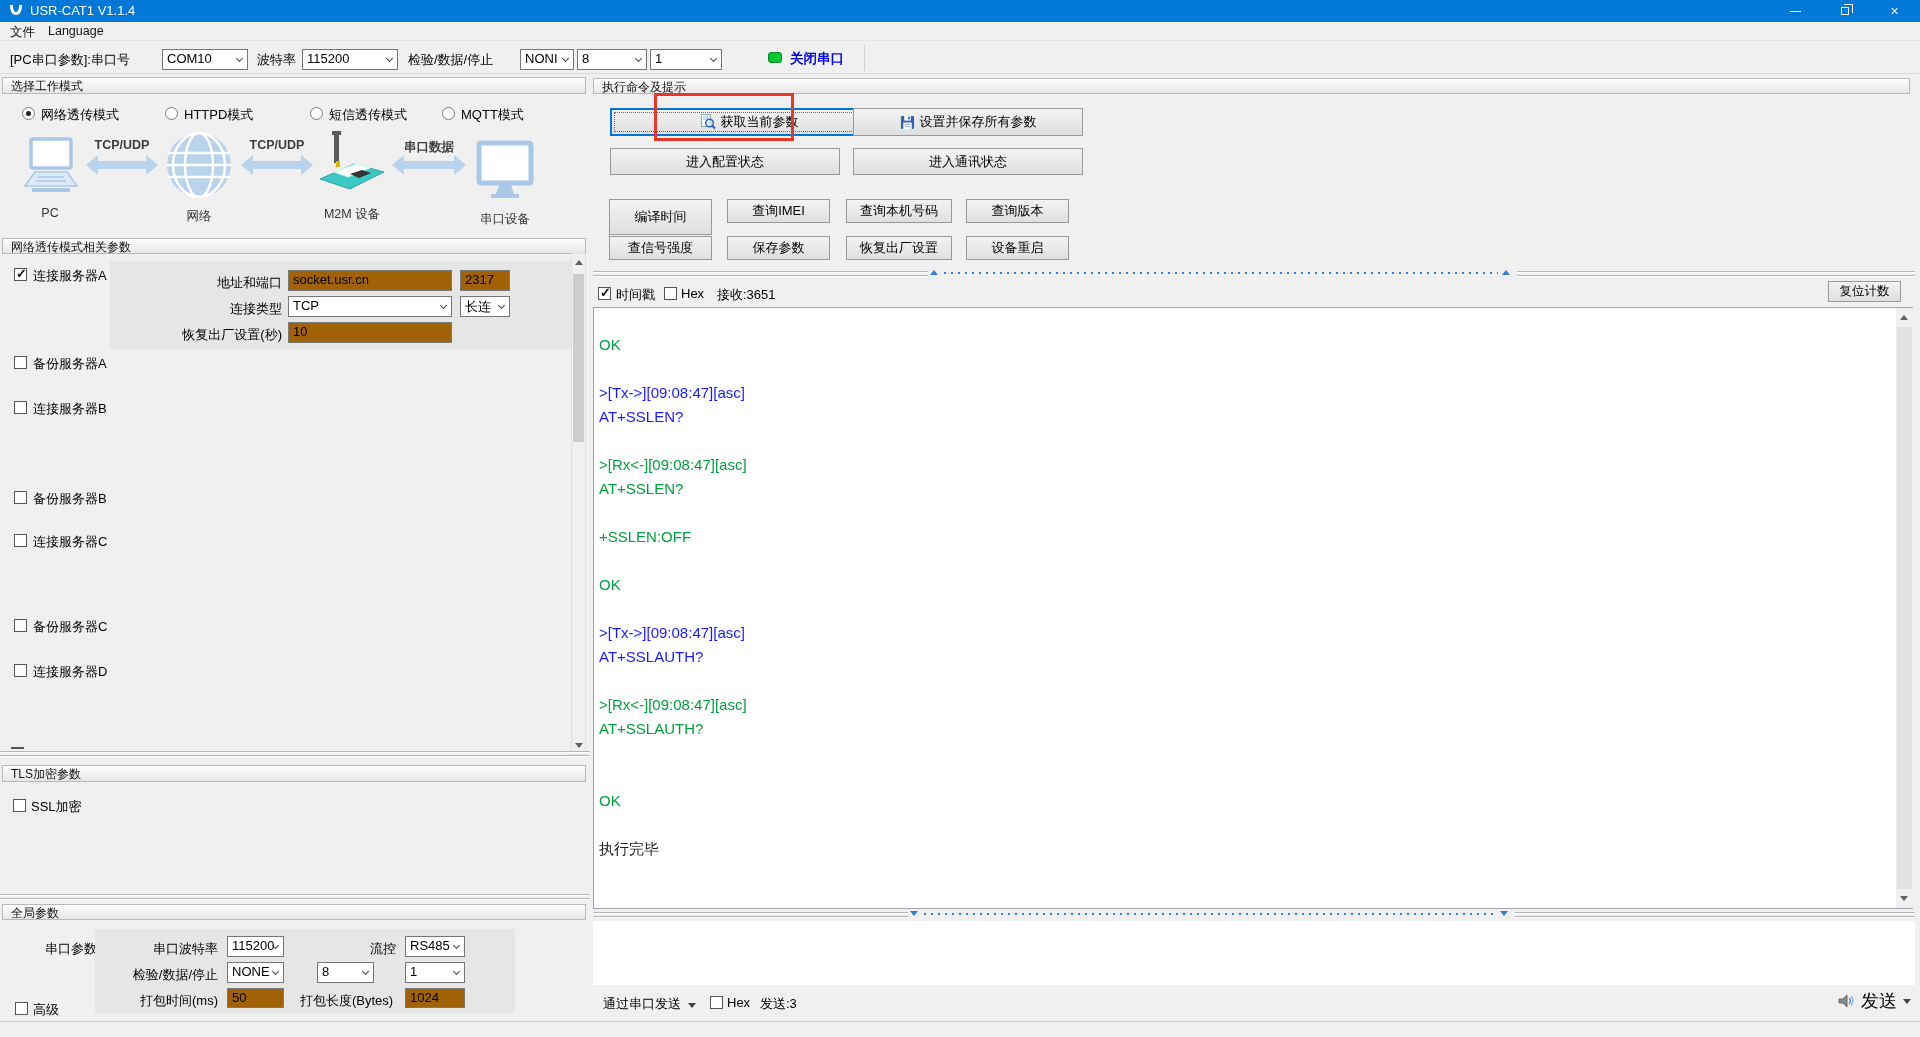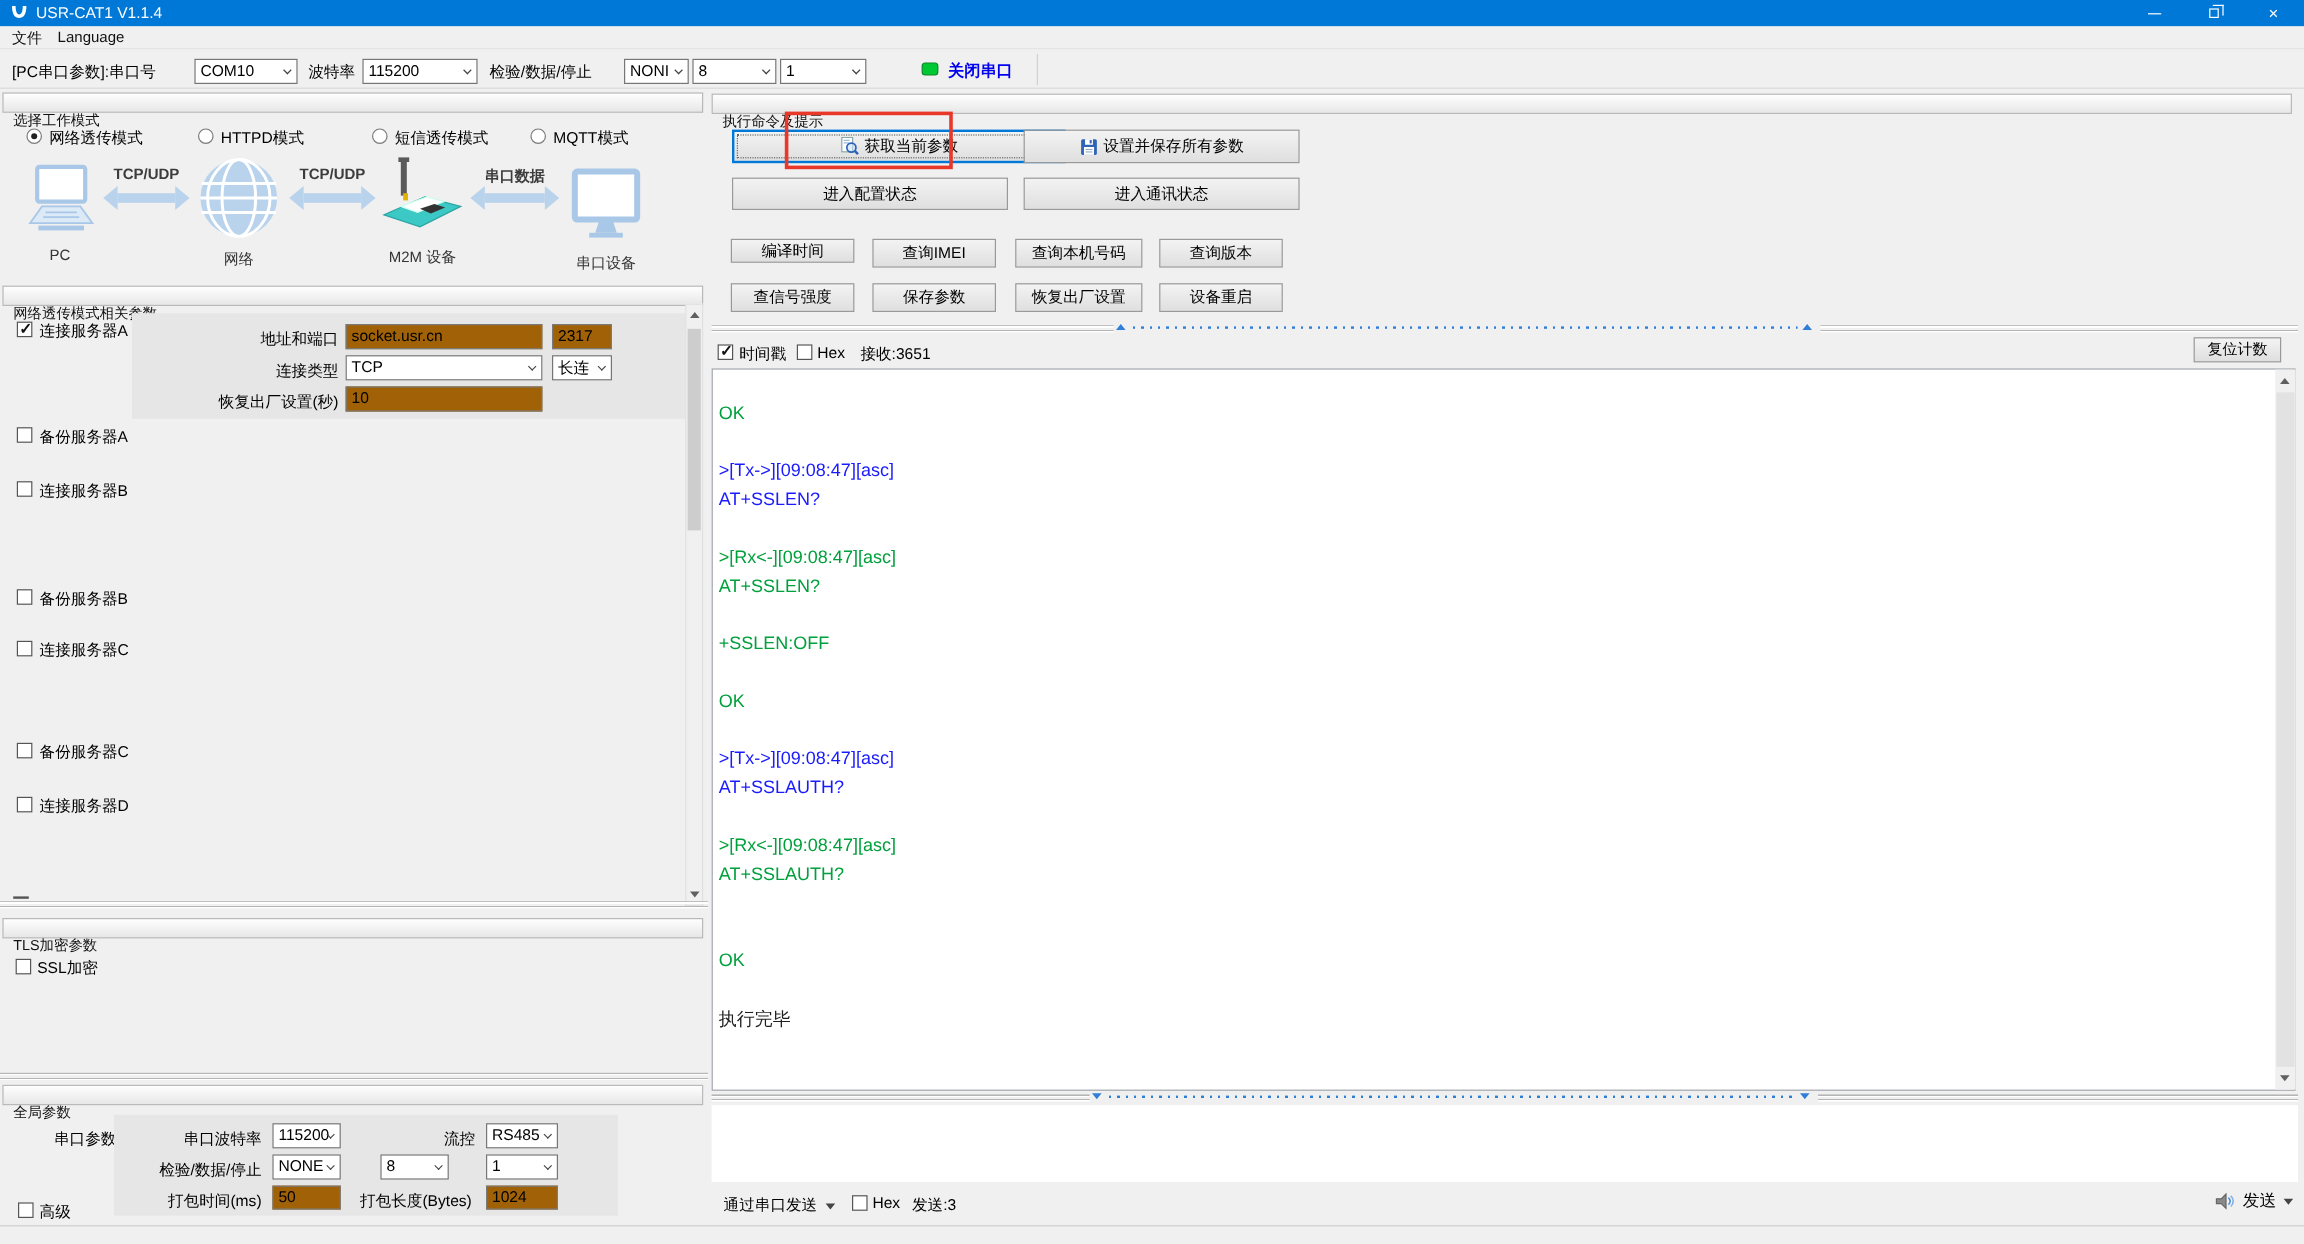--- a/index.html
+++ b/index.html
@@ -21,21 +21,21 @@
   .menuitem { position:absolute; top:2px; font-size:12.5px; color:#111; padding:0 4px; }
   .toolbar-sep { border-bottom:1px solid #dadada; left:0; top:73px; width:1920px; height:0; }
   .lbl { font-size:13px; color:#000; white-space:nowrap; }
   .combo { background:#fff; border:1px solid #767676; overflow:hidden; white-space:nowrap; font-size:13px; padding:1px 16px 0 4px; position:absolute; }
   .chev { position:absolute; right:5px; top:6px; width:5px; height:5px; border-right:1.4px solid #444; border-bottom:1.4px solid #444; transform:rotate(45deg); }
   .inputbx { background:#a16207; border:1px solid #7a7a7a; font-size:13px; padding:1px 4px 0 4px; overflow:hidden; white-space:nowrap; position:absolute; }
   .conn-dot { position:absolute; width:14px; height:11px; border-radius:3px; background:#00c832; border:1px solid #0a8a28; }
   .closeport { color:#0000ee; font-weight:bold; font-size:13.5px; }
 
   
-  .hdr { background:linear-gradient(#fefefe,#e7e7e7); border:1px solid #b9b9b9; font-size:12px; line-height:14px; padding:15px 0 0 8px; color:#111; }
+  .hdr { background:linear-gradient(#fefefe,#e7e7e7); border:1px solid #b9b9b9; font-size:12px; line-height:14px; padding:1px 0 0 8px; color:#111; }
 
   
   .cb { width:13px; height:13px; background:#fff; border:1px solid #555; position:absolute; }
   .cb.on::after { content:"\2713"; position:absolute; left:1px; top:-3px; font-size:13px; font-weight:bold; color:#111; }
   .radio { width:13px; height:13px; background:#fff; border:1px solid #7a7a7a; border-radius:50%; position:absolute; }
   .radio.on::after { content:""; position:absolute; left:3px; top:3px; width:5px; height:5px; border-radius:50%; background:#222; }
 
   
   .darrow { position:absolute; height:8px; background:#b9d3ec; }
   .darrow::before { content:""; position:absolute; left:-12px; top:-6px; border:10px solid transparent; border-right:12px solid #b9d3ec; border-left:none; }
@@ -249,21 +249,21 @@
   <span>设置并保存所有参数</span>
 </div>
 
 <div class="btn" style="left:610px;top:148px;width:230px;height:27px">
     <span>进入配置状态</span>
   </div>
 <div class="btn" style="left:853px;top:148px;width:230px;height:27px">
     <span>进入通讯状态</span>
   </div>
 
-<div class="btn" style="left:609px;top:199px;width:103px;height:20px">
+<div class="btn" style="left:609px;top:199px;width:103px;height:36px">
     <span>编译时间</span>
   </div>
 <div class="btn" style="left:727px;top:199px;width:103px;height:24px">
     <span>查询IMEI</span>
   </div>
 <div class="btn" style="left:846px;top:199px;width:106px;height:24px">
     <span>查询本机号码</span>
   </div>
 <div class="btn" style="left:966px;top:199px;width:103px;height:24px">
     <span>查询版本</span>
@@ -339,17 +339,17 @@
 <span class="cb" style="left:710px;top:996px"></span>
 <div class="abs lbl" style="left:727px;top:995px">Hex</div>
 <div class="abs lbl" style="left:760px;top:995px">发送:3</div>
 
 <div class="abs" style="left:1795px;top:988px;width:122px;height:26px;display:flex;align-items:center;justify-content:flex-end;gap:6px;padding-right:6px">
   <svg width="17" height="15" viewBox="0 0 17 15">
     <polygon points="1,5 5,5 9,1 9,13 5,9 1,9" fill="#8a8a8a" stroke="#666"></polygon>
     <path d="M11,4 Q14,7 11,10" fill="none" stroke="#4a90d9" stroke-width="1.3"></path>
     <path d="M13,2.5 Q17,7 13,11.5" fill="none" stroke="#7fb2e5" stroke-width="1.3"></path>
   </svg>
-  <span class="lbl" style="font-size:14px">发送</span>
+  <span class="lbl" style="font-size:18px">发送</span>
   <span class="caret-dn"></span>
 </div>
 
 <div class="status-strip"></div>
 
 </body></html>

